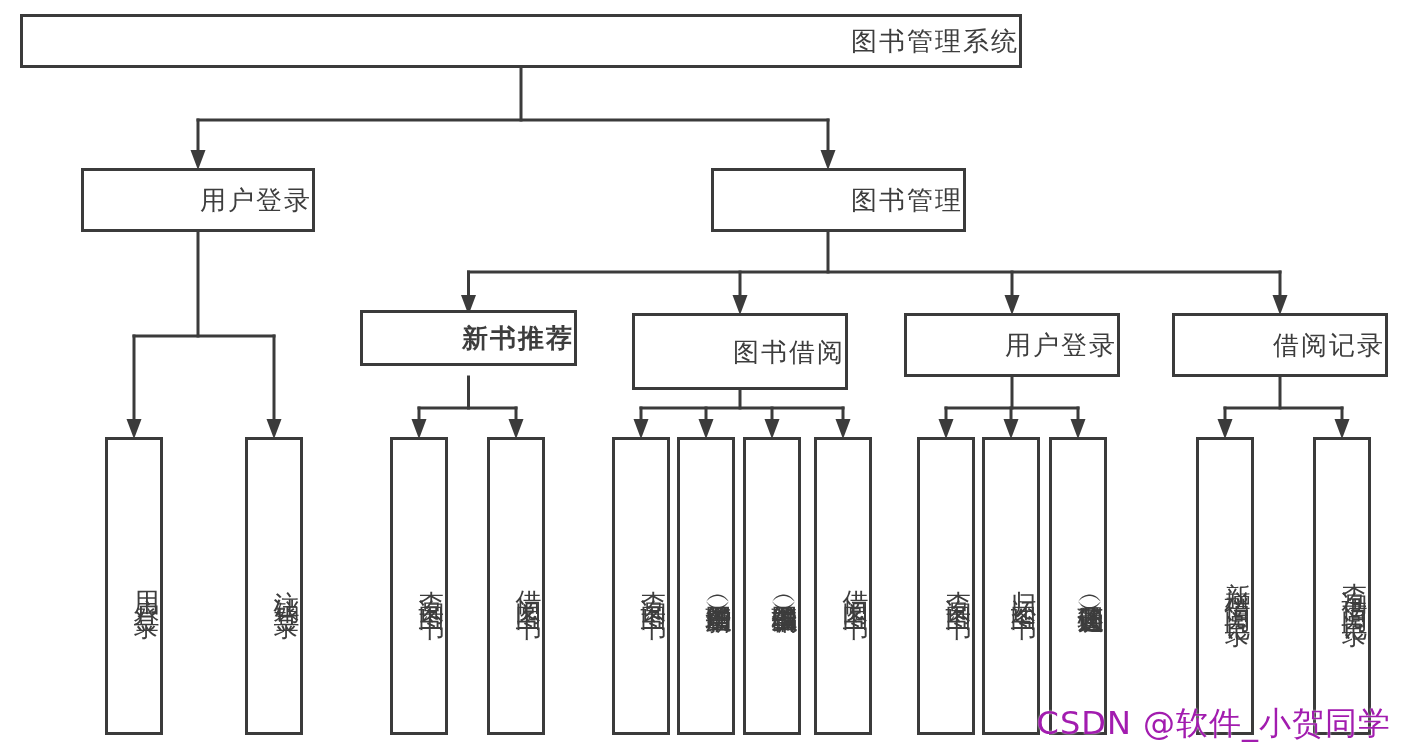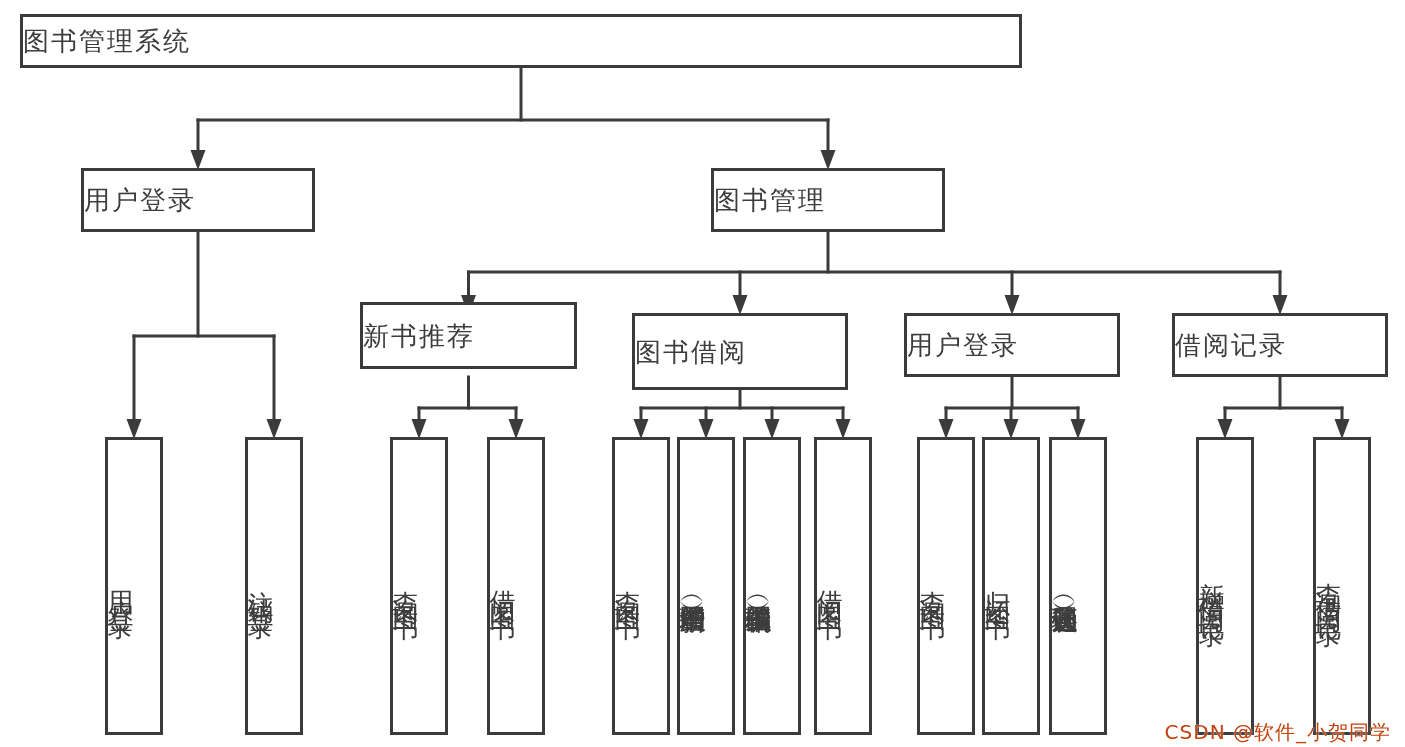--- a/index.html
+++ b/index.html
@@ -17,21 +17,21 @@
     width: 1405px; height: 747px;
     z-index: 0;
   }
   .node {
     position: absolute;
     background: #ffffff;
     border: 3px solid #3b3b3b;
     box-sizing: border-box;
     display: flex;
     align-items: center;
-    justify-content: flex-start;
+    justify-content: flex-end;
     z-index: 1;
   }
   .node-label {
     color: #3d3d3d;
     line-height: 1;
     white-space: nowrap;
   }
   .node.horizontal .node-label {
     font-size: 26px;
     letter-spacing: 2px;
@@ -39,22 +39,22 @@
   .node.vertical .node-label {
     writing-mode: vertical-rl;
     text-orientation: mixed;
     font-size: 26px;
   }
   #watermark {
     position: absolute;
     right: 14px;
     bottom: 1px;
     z-index: 2;
-    font-size: 20px;
-    color: #c2410c;
+    font-size: 32px;
+    color: #a21caf;
     letter-spacing: 1px;
     text-shadow: 0 0 2px #ffffff;
     white-space: nowrap;
   }
 </style>
 </head>
 <body>
 
 <div id="canvas">
   <svg id="connectors" xmlns="http://www.w3.org/2000/svg">
@@ -111,24 +111,24 @@
       <line x1="1342" y1="408" x2="1342" y2="420" stroke="#3b3b3b" stroke-width="3" stroke-linecap="square"></line>
       <polygon points="1334.5,419 1349.5,419 1342,439" fill="#3b3b3b"></polygon>
     </svg>
   <div id="nodes">
       <div class="node horizontal" style="left: 20px; top: 14px; width: 1002px; height: 54px;">
         <span class="node-label">图书管理系统</span>
       </div>
       <div class="node horizontal" style="left: 81px; top: 168px; width: 234px; height: 64px;">
         <span class="node-label">用户登录</span>
       </div>
-      <div class="node horizontal" style="left: 711px; top: 168px; width: 234px; height: 64px;">
+      <div class="node horizontal" style="left: 711px; top: 168px; width: 255px; height: 64px;">
         <span class="node-label">图书管理</span>
       </div>
-      <div class="node horizontal" style="left: 360px; top: 302px; width: 217px; height: 67px;">
+      <div class="node horizontal" style="left: 360px; top: 310px; width: 217px; height: 56px; font-weight: bold;">
         <span class="node-label">新书推荐</span>
       </div>
       <div class="node horizontal" style="left: 632px; top: 313px; width: 216px; height: 77px;">
         <span class="node-label">图书借阅</span>
       </div>
       <div class="node horizontal" style="left: 904px; top: 313px; width: 216px; height: 64px;">
         <span class="node-label">用户登录</span>
       </div>
       <div class="node horizontal" style="left: 1172px; top: 313px; width: 216px; height: 64px;">
         <span class="node-label">借阅记录</span>

